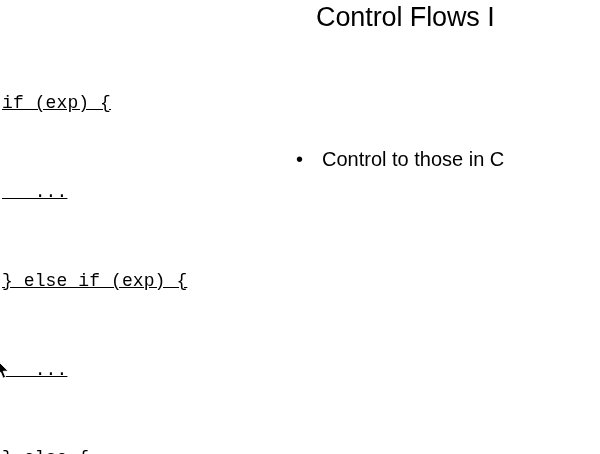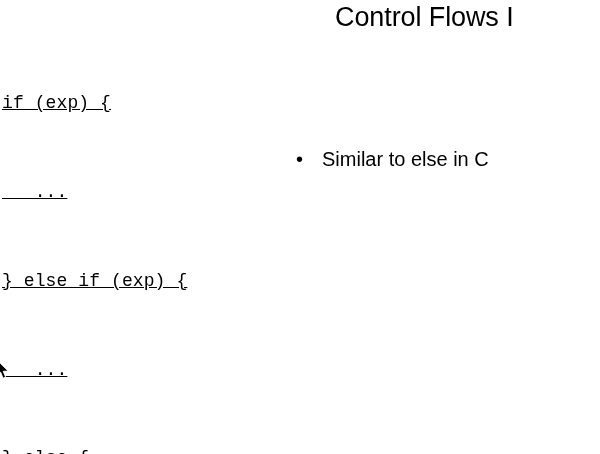--- a/index.html
+++ b/index.html
@@ -21,21 +21,20 @@
     position: absolute;
     left: 316px;
     top: 1px;
     font-family: "Liberation Sans", sans-serif;
     font-size: 27px;
     font-weight: 400;
     line-height: 32px;
     color: #000000;
     white-space: nowrap;
     letter-spacing: -0.1px;
-    margin-left: 19px;
   }
 
   
   #bullet-list {
     position: absolute;
     left: 296px;
     top: 146px;
     width: 304px;
   }
   .bullet-row {
@@ -89,21 +88,21 @@
 </head>
 <body>
 
 <div id="slide">
 
   <div id="slide-title">Control Flows I</div>
 
   <div id="bullet-list">
     <div class="bullet-row">
       <span class="bullet-marker">•</span>
-      <span class="bullet-text">Similar to else in C</span>
+      <span class="bullet-text">Control to those in C</span>
     </div>
   </div>
 
   <div id="code-block">
     <div class="code-line">if (exp) {</div>
     <div class="code-line">   ...</div>
     <div class="code-line">} else if (exp) {</div>
     <div class="code-line">   ...</div>
     <div class="code-line">} else {</div>
     

